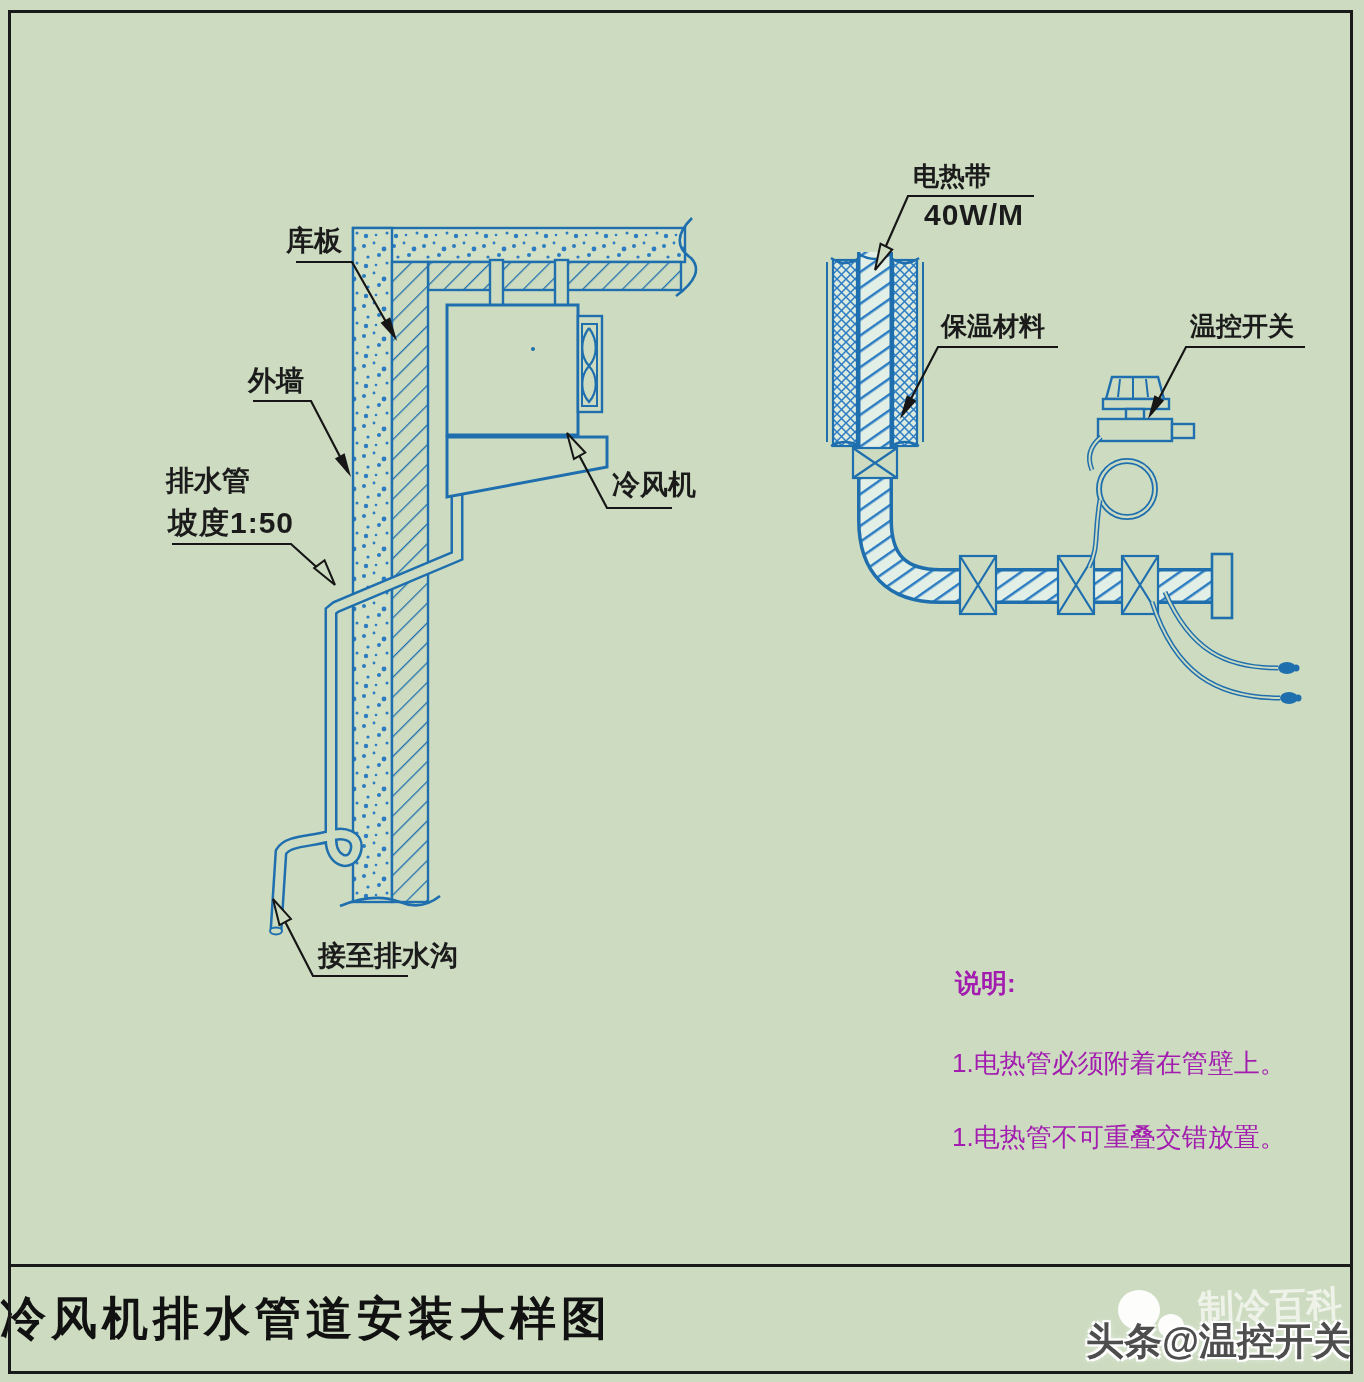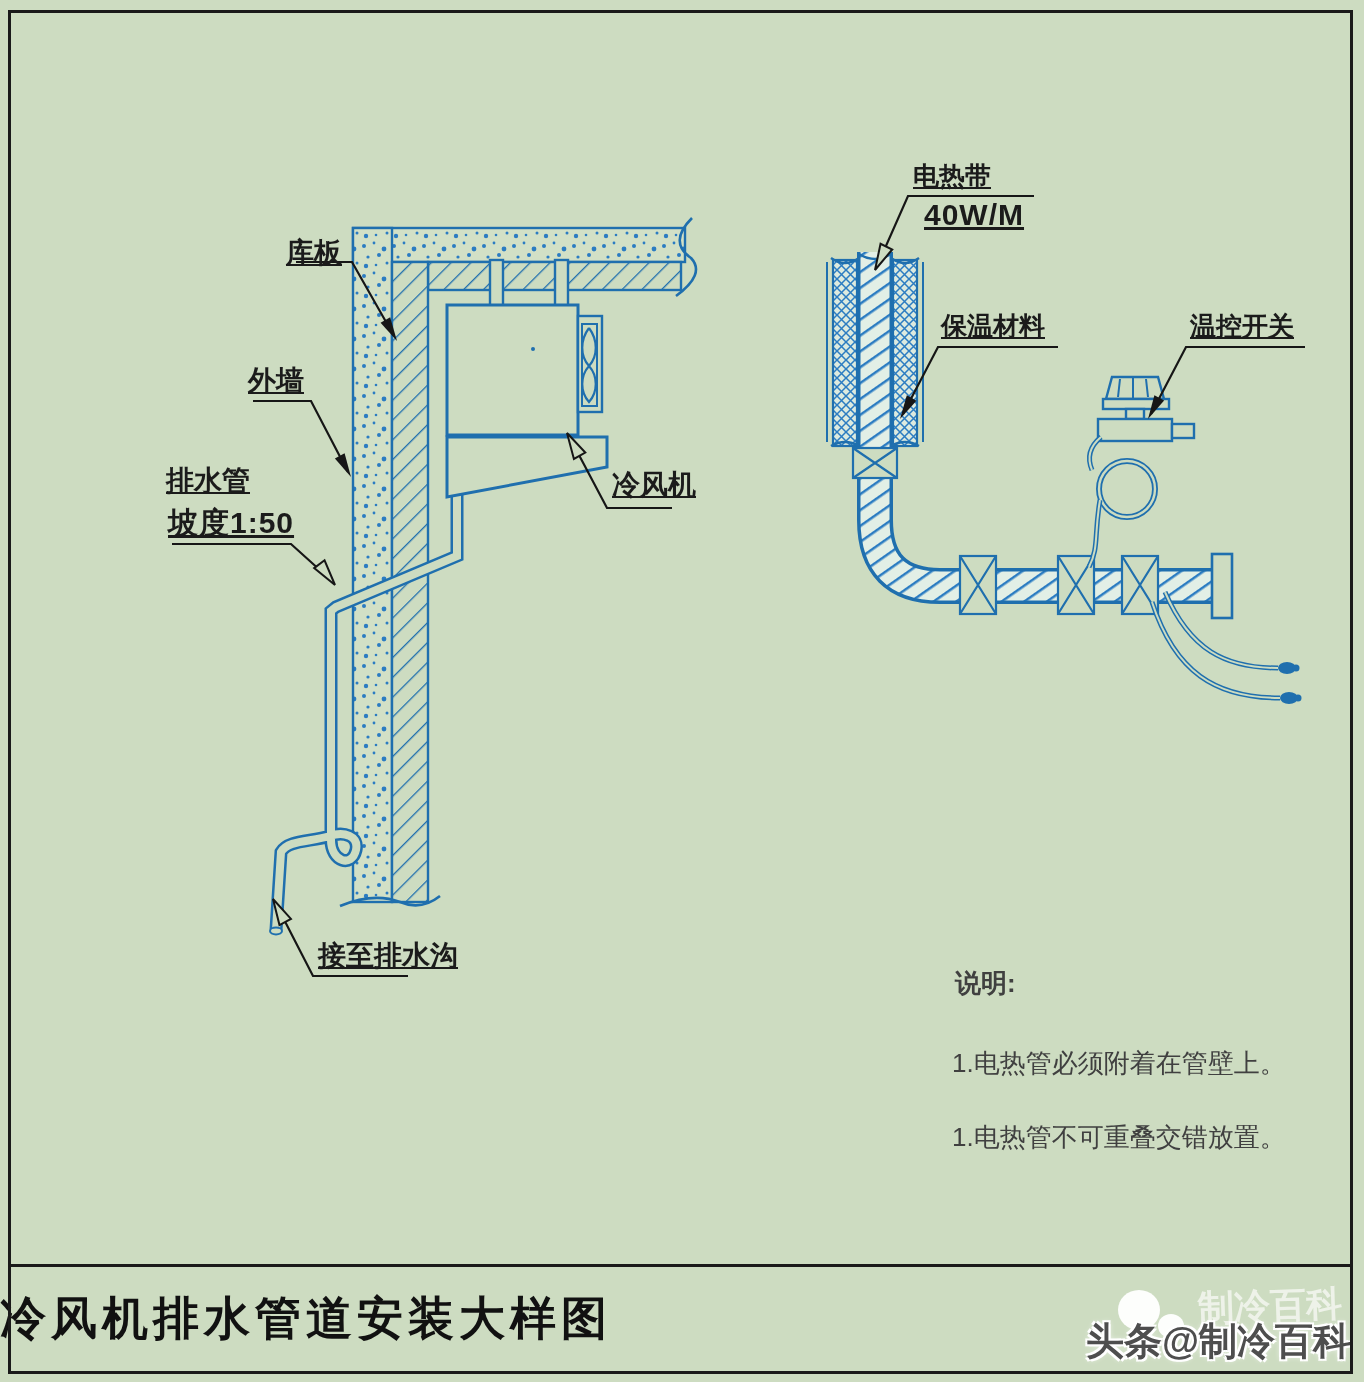--- a/index.html
+++ b/index.html
@@ -11,25 +11,25 @@
   .frame{
     position:absolute;left:8px;top:10px;width:1345px;height:1364px;
     border:3px solid #1a1a1a;box-sizing:border-box;pointer-events:none;
   }
   .divider{
     position:absolute;left:10px;top:1264px;width:1343px;height:3px;background:#1a1a1a;
   }
   svg.art{position:absolute;left:0;top:0;}
   .label{
     position:absolute;color:#1b1b1b;font-weight:600;font-size:28px;
-    white-space:nowrap;line-height:1.1;text-decoration:underline;
+    white-space:nowrap;line-height:1.1;
   }
   .label.small{font-size:26px;}
   .label.num{font-weight:600;letter-spacing:1px;}
-  .note-line{position:absolute;color:#404040;font-weight:500;font-size:26px;white-space:nowrap;text-align:right;}
+  .note-line{position:absolute;color:#a21caf;font-weight:500;font-size:26px;white-space:nowrap;text-align:right;}
   .title{
     position:absolute;left:0;top:1288px;width:100%;text-align:left;
     color:#111;font-size:46px;font-weight:700;letter-spacing:5px;
   }
   .wm-blob{position:absolute;background:#ffffff;border-radius:50%;opacity:.95;}
   .wm-ghost{
     position:absolute;left:1198px;top:1282px;color:#f4f7f0;font-size:36px;font-weight:700;
     opacity:.85;transform:rotate(-2deg);white-space:nowrap;
   }
   .wm-main{
@@ -200,21 +200,21 @@
       <polygon points="0,0 -24,-5.5 -24,5.5" transform="translate(351,477) rotate(62)" fill="#161616"></polygon>
       <polygon points="0,0 -26,-6.5 -26,6.5" transform="translate(335,585) rotate(53)" fill="#cddcc1" stroke="#161616" stroke-width="2"></polygon>
       <polygon points="0,0 -26,-6.5 -26,6.5" transform="translate(567,433) rotate(-119)" fill="#cddcc1" stroke="#161616" stroke-width="2"></polygon>
       <polygon points="0,0 -26,-6.5 -26,6.5" transform="translate(273,899) rotate(-118)" fill="#cddcc1" stroke="#161616" stroke-width="2"></polygon>
       <polygon points="0,0 -26,-6.5 -26,6.5" transform="translate(875,270) rotate(116)" fill="#cddcc1" stroke="#161616" stroke-width="2"></polygon>
       <polygon points="0,0 -24,-5.5 -24,5.5" transform="translate(900,419) rotate(119)" fill="#161616"></polygon>
       <polygon points="0,0 -24,-5.5 -24,5.5" transform="translate(1148,419) rotate(118)" fill="#161616"></polygon>
     </g>
   </svg>
 
-  <div class="label" style="left:286px;top:238px;">库板</div>
+  <div class="label" style="left:286px;top:226px;">库板</div>
   <div class="label" style="left:248px;top:366px;">外墙</div>
   <div class="label" style="left:166px;top:466px;">排水管</div>
   <div class="label num" style="left:168px;top:506px;font-size:30px;">坡度1:50</div>
   <div class="label" style="left:612px;top:470px;">冷风机</div>
   <div class="label" style="left:318px;top:941px;">接至排水沟</div>
 
   <div class="label small" style="left:913px;top:162px;">电热带</div>
   <div class="label num" style="left:924px;top:198px;font-size:30px;">40W/M</div>
   <div class="label small" style="left:941px;top:312px;">保温材料</div>
   <div class="label small" style="left:1190px;top:312px;">温控开关</div>
@@ -222,16 +222,16 @@
   <div class="note-line" style="left:955px;top:966px;font-weight:700;">说明:</div>
   <div class="note-line" style="left:952px;top:1014px;margin-top:32px;">1.电热管必须附着在管壁上。</div>
   <div class="note-line" style="left:952px;top:1120px;">1.电热管不可重叠交错放置。</div>
 
   <div class="divider"></div>
   <div class="title">冷风机排水管道安装大样图</div>
 
   <div class="wm-blob" style="left:1118px;top:1290px;width:42px;height:40px;"></div>
   <div class="wm-blob" style="left:1158px;top:1314px;width:26px;height:24px;"></div>
   <div class="wm-ghost">制冷百科</div>
-  <div class="wm-main">头条@制冷百科</div>
+  <div class="wm-main">头条@温控开关</div>
 
   <div class="frame"></div>
 </div>
 
 </body></html>

